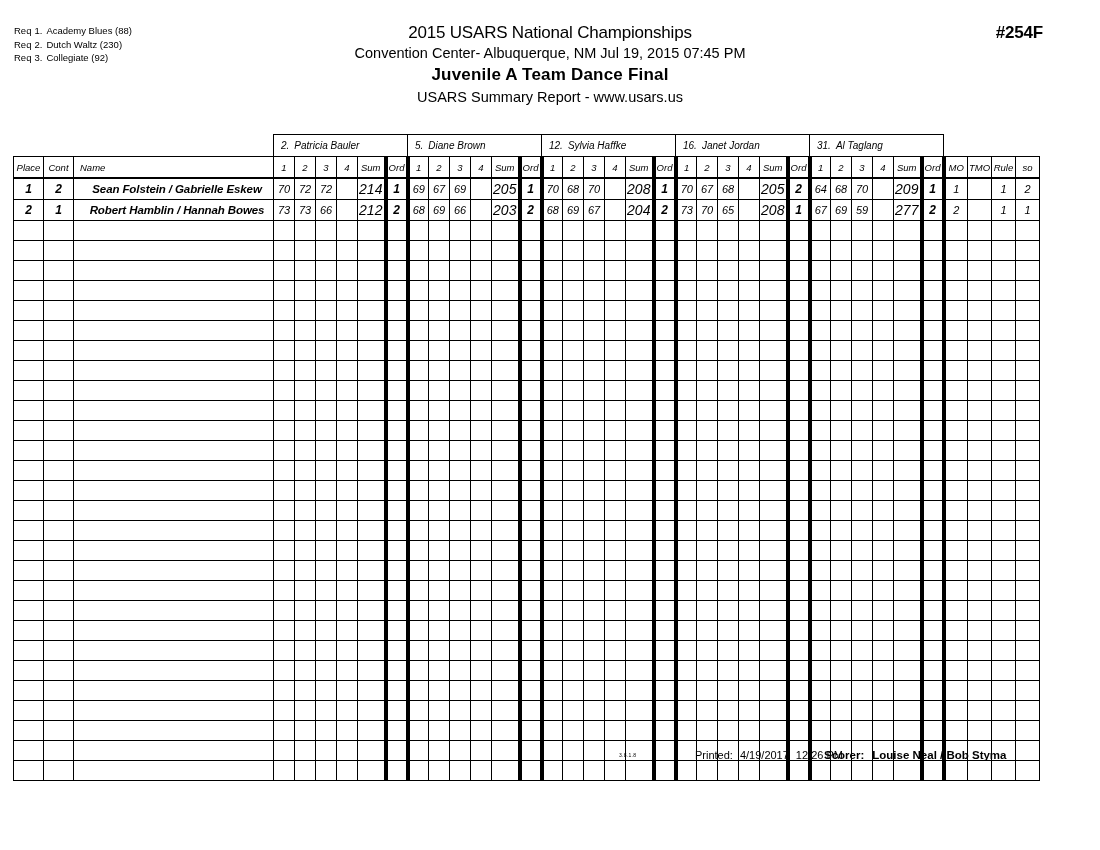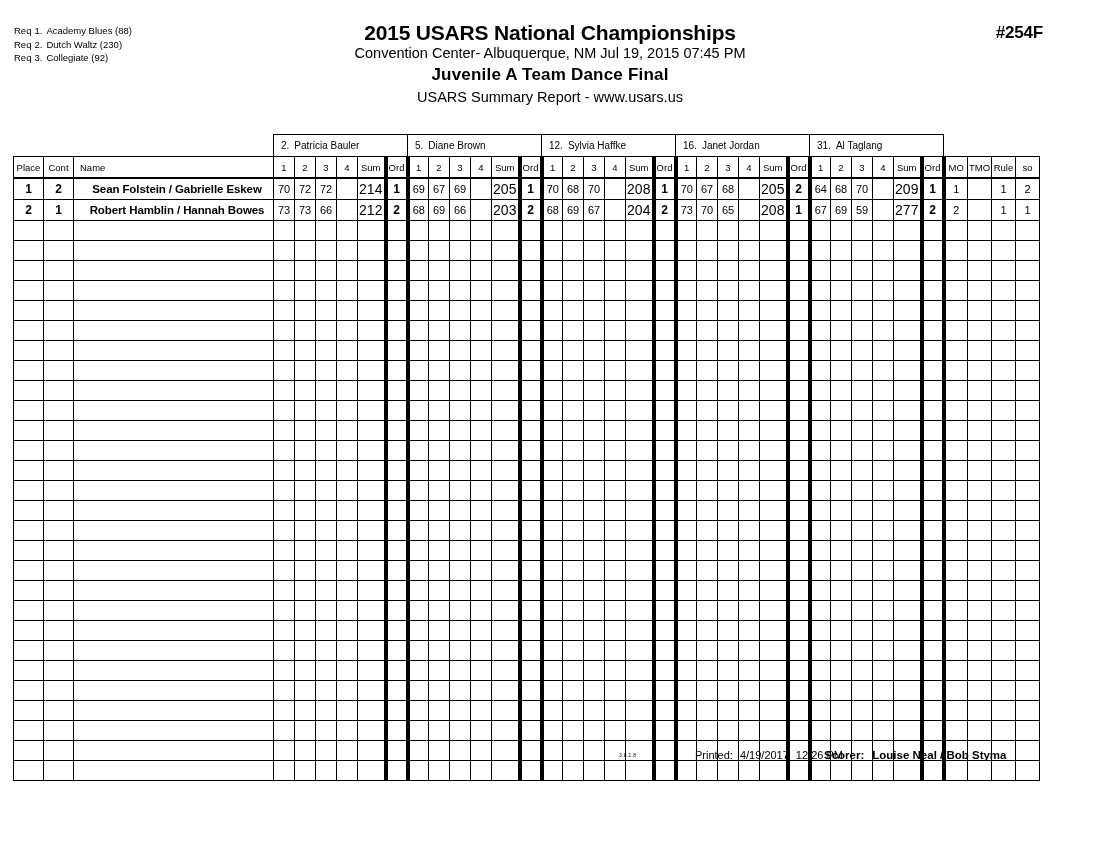--- a/index.html
+++ b/index.html
@@ -32,22 +32,22 @@
 
   
   #title-block {
     position: absolute;
     left: 0;
     top: 22px;
     width: 1100px;
     text-align: center;
   }
   #event-title {
-    font-size: 21px;
-    font-weight: bold;
+    font-size: 17px;
+    font-weight: normal;
     line-height: 21px;
     letter-spacing: -0.2px;
   }
   #venue-line {
     font-size: 14.5px;
     line-height: 20px;
   }
   #category-title {
     font-size: 17px;
     font-weight: bold;
@@ -67,20 +67,21 @@
     font-size: 17px;
     font-weight: bold;
     letter-spacing: -0.2px;
   }
 
   
   #score-table-wrap {
     position: absolute;
     left: 13px;
     top: 134px;
+    font-style: italic;
   }
   table.score {
     border-collapse: collapse;
     table-layout: fixed;
     font-size: 9.5px;
   }
   table.score td, table.score th {
     border: 1px solid #000000;
     padding: 0;
     margin: 0;

